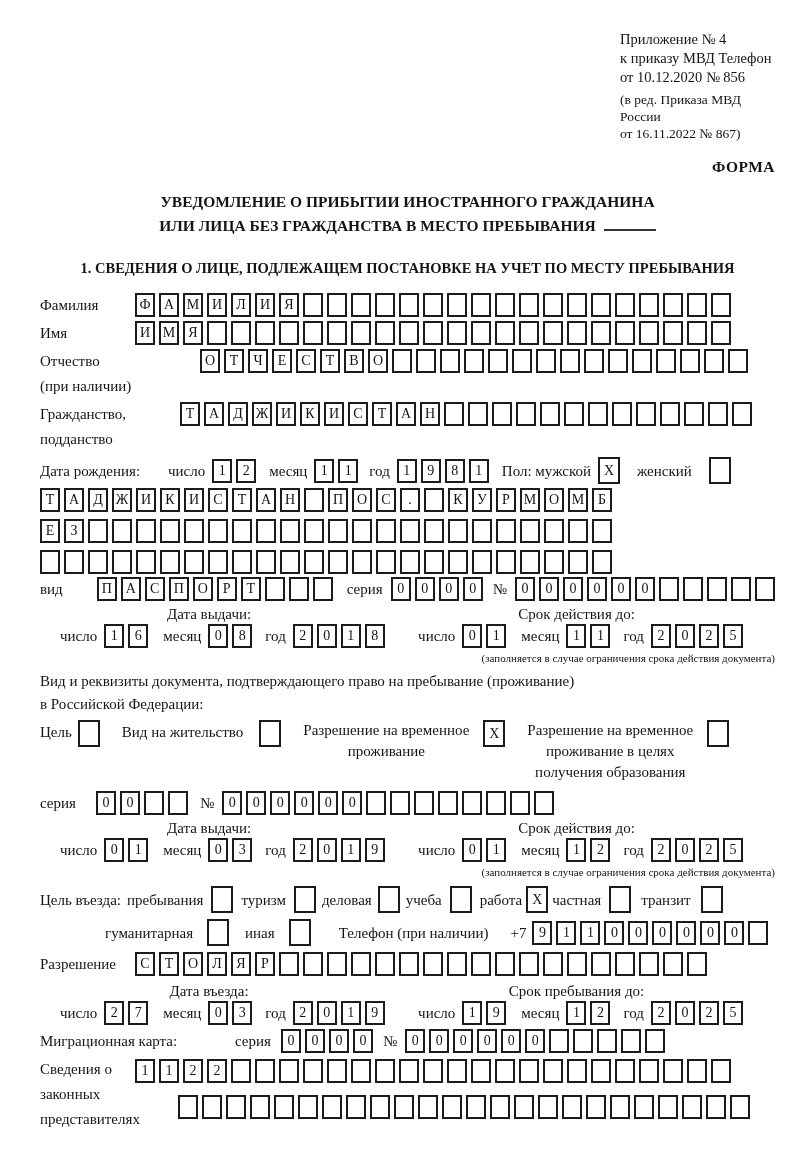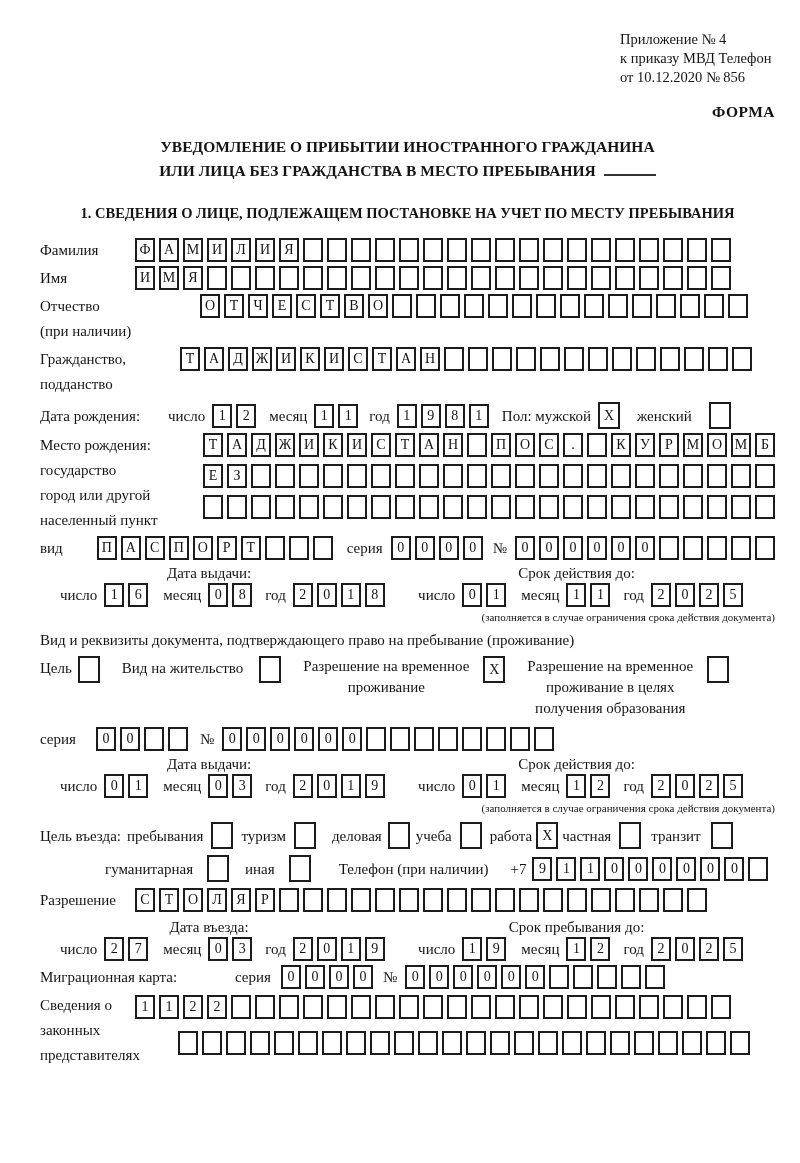--- a/index.html
+++ b/index.html
@@ -19,21 +19,21 @@
   .lbl{line-height:24px;white-space:nowrap;}
   .lblcol{flex:none;line-height:25px;}
   .boxes{display:flex;gap:4px;flex:none;}
   .cbox{flex:none;box-sizing:border-box;width:20px;height:24px;border:2px solid #1c1c1c;
         display:flex;align-items:center;justify-content:center;font-size:14px;background:#fff;}
   .chk .cbox{width:22px;height:27px;}
   .stack{display:flex;flex-direction:column;gap:7px;}
 
   .dgroup{display:flex;align-items:center;gap:5px;}
   .dgroup .lbl{margin-right:2px;}
-  .dates{display:flex;margin-bottom:2px;justify-content:flex-end;}
+  .dates{display:flex;margin-bottom:2px;}
   .dcol-l{width:46%;flex:none;}
   .dcol-r{width:54%;flex:none;}
   .dhead{text-align:center;line-height:19px;}
   .dnote{font-size:11px;line-height:16px;white-space:nowrap;text-align:right;margin-top:2px;}
 
   .dochead{text-align:center;font-weight:bold;font-size:14.5px;margin:6px 0 6px 0;}
   .intro{line-height:23px;}
   .permit-row{display:flex;align-items:flex-start;margin:4px 0 8px 0;}
   .pl{text-align:center;line-height:21px;} .gap22{width:22px;flex:none;}
 
@@ -43,20 +43,24 @@
 </style>
 </head>
 <body>
 
 <div class="page">
 
   <div class="hdr">
     <div>Приложение № 4</div>
     <div>к приказу МВД Телефон</div>
     <div>от 10.12.2020 № 856</div>
+    <div class="hdr-note">
+      <div>(в ред. Приказа МВД России</div>
+      <div>от 16.11.2022 № 867)</div>
+    </div>
   </div>
   <div class="forma">ФОРМА</div>
 
   <div class="title">
     <div>УВЕДОМЛЕНИЕ О ПРИБЫТИИ ИНОСТРАННОГО ГРАЖДАНИНА</div>
     <div><span>ИЛИ ЛИЦА БЕЗ ГРАЖДАНСТВА В МЕСТО ПРЕБЫВАНИЯ</span><span class="blank-line"></span></div>
   </div>
 
   <div class="sec">1. СВЕДЕНИЯ О ЛИЦЕ, ПОДЛЕЖАЩЕМ ПОСТАНОВКЕ НА УЧЕТ ПО МЕСТУ ПРЕБЫВАНИЯ</div>
 
@@ -212,26 +216,20 @@
           <span class="cbox">X</span>
         </span>
       <span class="lbl" style="margin-left:12px">женский</span>
       <span class="boxes chk" style="margin-left:10px">
           <span class="cbox"></span>
         </span>
     </div>
   </div>
 
   <div class="row" style="margin-top:4px">
-    <div class="lblcol" style="width:163px">
-      <div>Место рождения:</div>
-      <div>государство</div>
-      <div>город или другой</div>
-      <div>населенный пункт</div>
-    </div>
     <div class="stack">
       <div class="boxes">
           <span class="cbox">Т</span>
           <span class="cbox">А</span>
           <span class="cbox">Д</span>
           <span class="cbox">Ж</span>
           <span class="cbox">И</span>
           <span class="cbox">К</span>
           <span class="cbox">И</span>
           <span class="cbox">С</span>
@@ -388,20 +386,21 @@
             <span class="cbox">2</span>
             <span class="cbox">5</span>
           </span>
       </div>
       <div class="dnote">(заполняется в случае ограничения срока действия документа)</div>
     </div>
   </div>
 
   <div class="intro" style="margin-top:4px">
     <div>Вид и реквизиты документа, подтверждающего право на пребывание (проживание)</div>
+    <div>в Российской Федерации:</div>
   </div>
 
   <div class="permit-row">
     <span class="lbl">Цель</span>
     <span class="boxes chk" style="margin-left:6px">
         <span class="cbox"></span>
       </span>
     <span class="gap22"></span>
     <span class="lbl">Вид на жительство</span>
     <span class="boxes chk" style="margin-left:16px">
@@ -504,21 +503,21 @@
   <div class="row" style="align-items:center;margin-top:6px">
     <span class="lbl">Цель въезда:</span>
     <span class="lbl" style="margin-left:6px">пребывания</span>
     <span class="boxes chk" style="margin-left:8px">
         <span class="cbox"></span>
       </span>
     <span class="lbl" style="margin-left:8px">туризм</span>
     <span class="boxes chk" style="margin-left:8px">
         <span class="cbox"></span>
       </span>
-    <span class="lbl" style="margin-left:16px">деловая</span>
+    <span class="lbl" style="margin-left:6px">деловая</span>
     <span class="boxes chk" style="margin-left:6px">
         <span class="cbox"></span>
       </span>
     <span class="lbl" style="margin-left:6px">учеба</span>
     <span class="boxes chk" style="margin-left:8px">
         <span class="cbox"></span>
       </span>
     <span class="lbl" style="margin-left:8px">работа</span>
     <span class="boxes chk" style="margin-left:4px">
         <span class="cbox">X</span>

